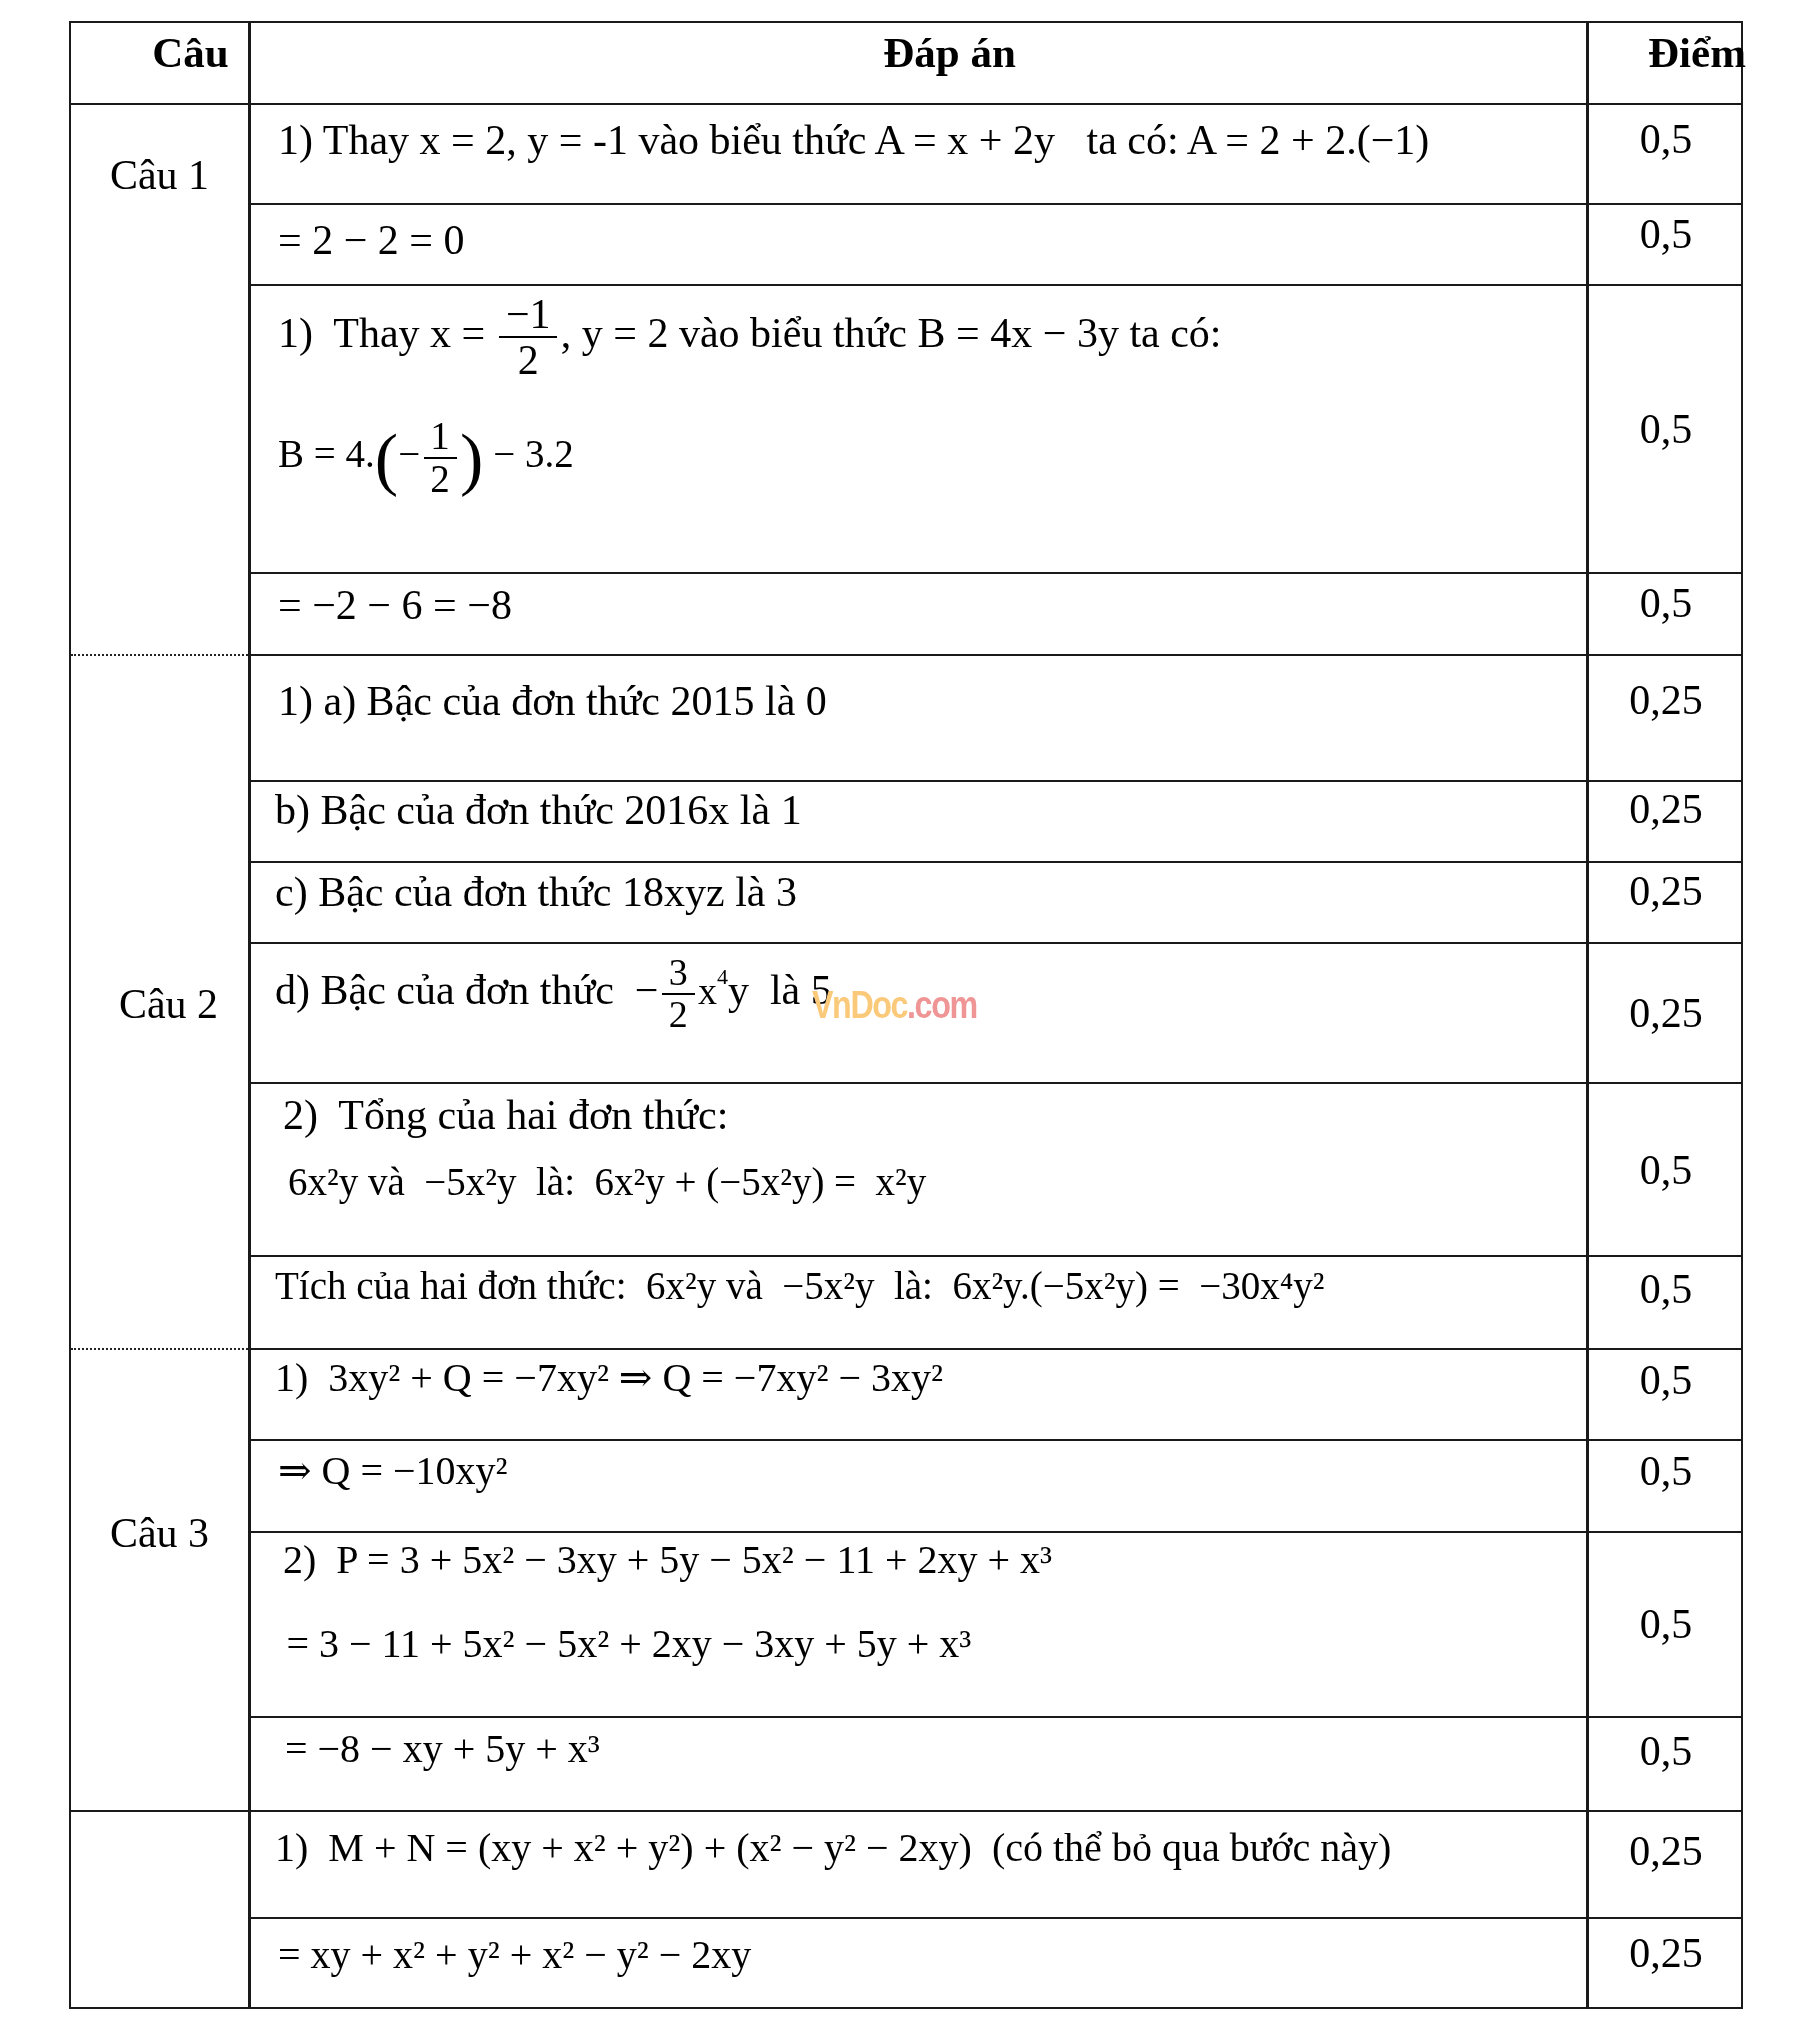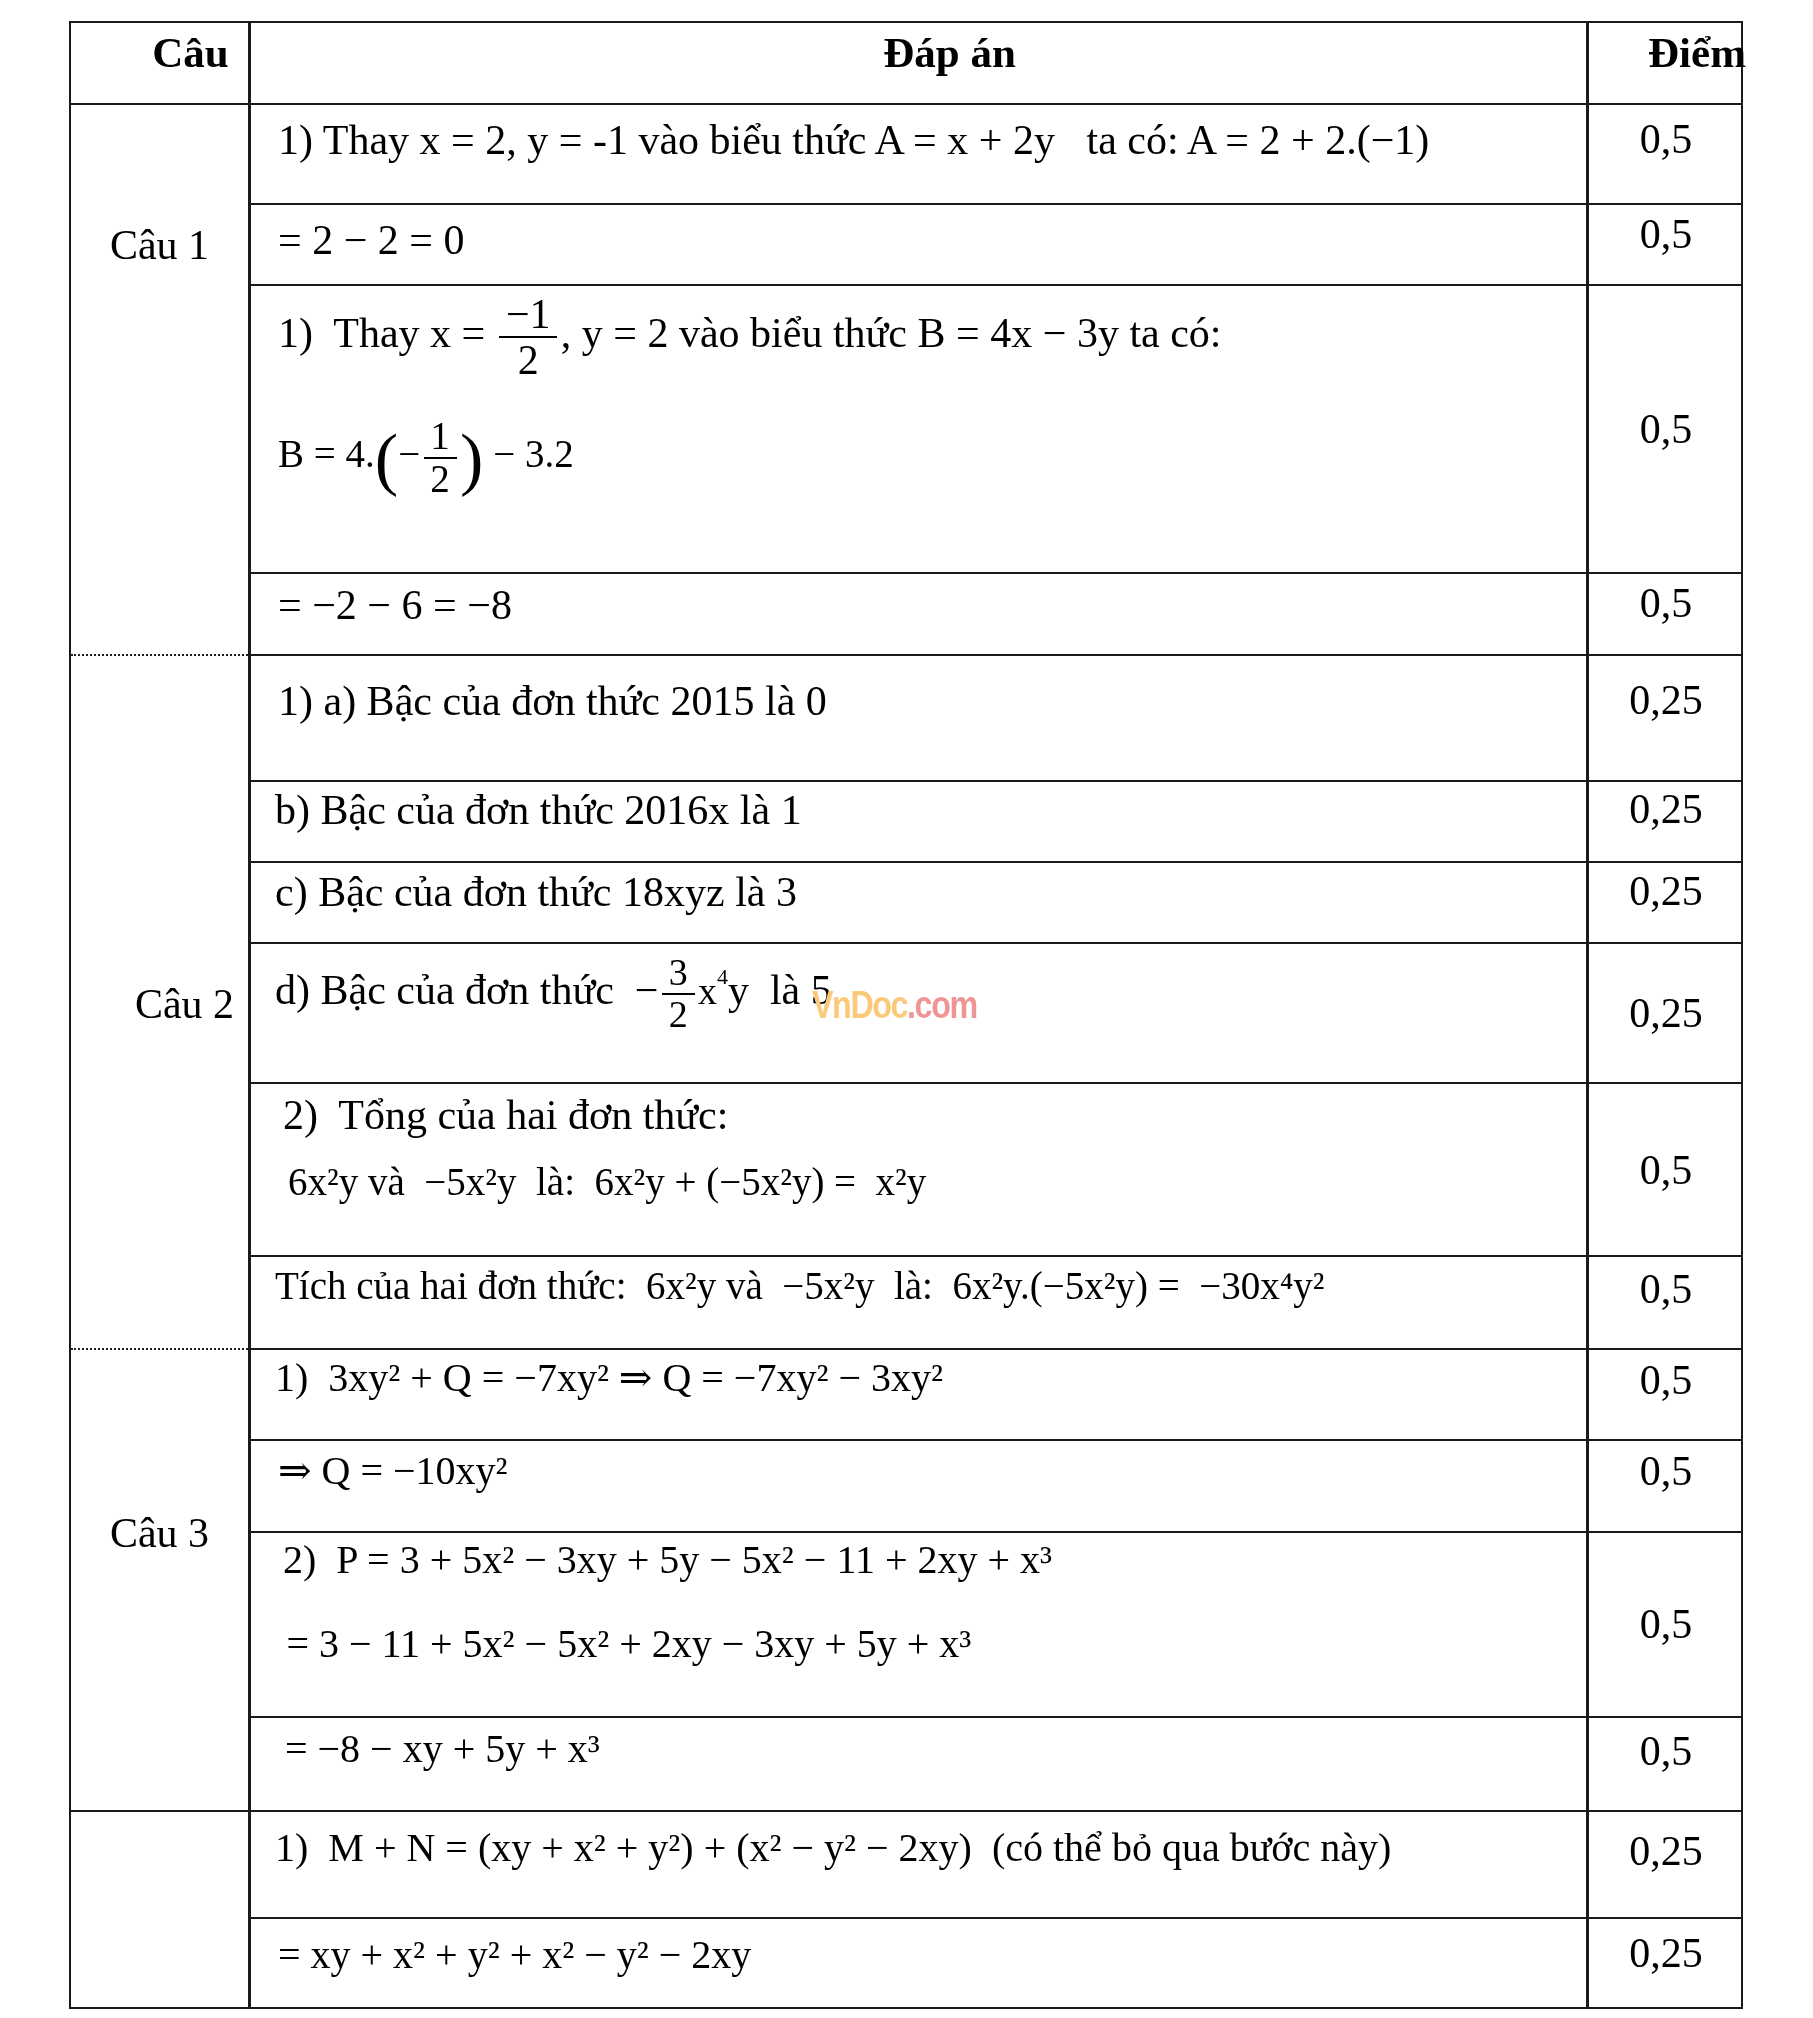--- a/index.html
+++ b/index.html
@@ -57,22 +57,22 @@
   <div class="hline" style="left:177px;right:0;top:1693px"></div>
 
   <div class="hline" style="left:0;right:0;top:1787px"></div>
 
   <div class="hline" style="left:177px;right:0;top:1894px"></div>
 
   <div class="cell hdr" style="left:0;width:177px;top:0;height:80px">Câu</div>
   <div class="cell hdr" style="left:180px;width:1335px;top:0;height:80px">Đáp án</div>
   <div class="cell hdr" style="left:1518px;width:154px;top:0;height:80px">Điểm</div>
 
-  <div class="cell cau" style="left:0;width:177px;top:82px;height:360px;align-items:flex-start;padding-top:116px">Câu 1</div>
-  <div class="cell cau" style="left:16px;width:195px;top:634px;height:694px">Câu 2</div>
+  <div class="cell cau" style="left:0;width:177px;top:82px;height:360px;align-items:flex-start;padding-top:46px">Câu 1</div>
+  <div class="cell cau" style="left:0;width:195px;top:634px;height:694px">Câu 2</div>
   <div class="cell cau" style="left:0;width:177px;top:1328px;height:459px;align-items:flex-start;padding-top:158px">Câu 3</div>
 
   <div class="cell ans" style="left:180px;width:1335px;top:82px;height:98px;padding-top:10.3px">
     <span class="line">1) Thay x = 2, y = -1 vào biểu thức A = x + 2y   ta có: A = 2 + 2.(−1)</span>
   </div>
   <div class="cell pts" style="left:1518px;width:154px;top:82px;height:98px;padding-top:10.3px">0,5</div>
 
   <div class="cell ans" style="left:180px;width:1335px;top:182px;height:79px;padding-top:10.3px">
     <span class="line">= 2 − 2 = 0</span>
   </div>

